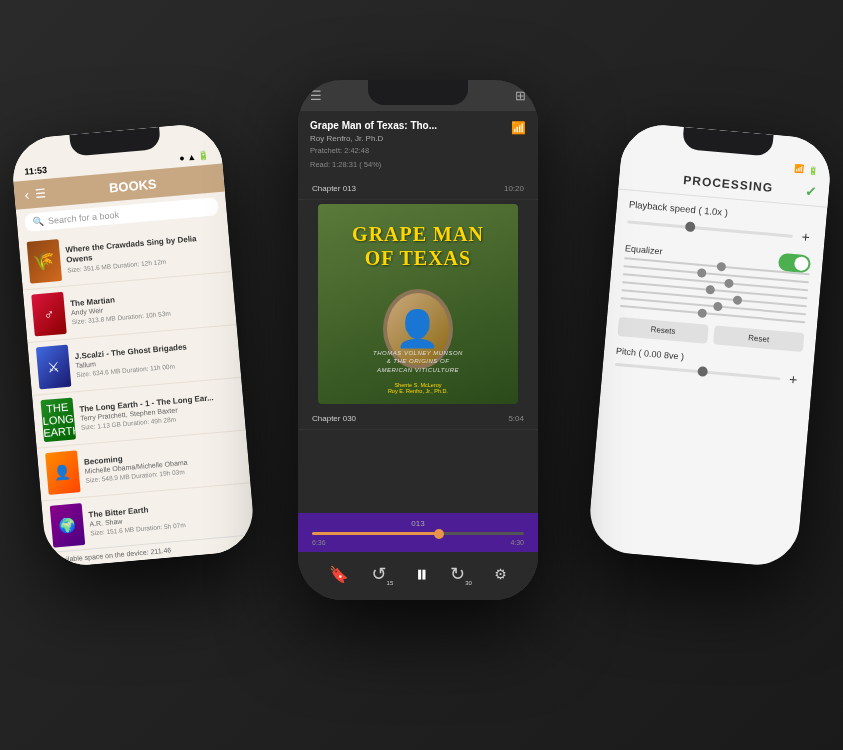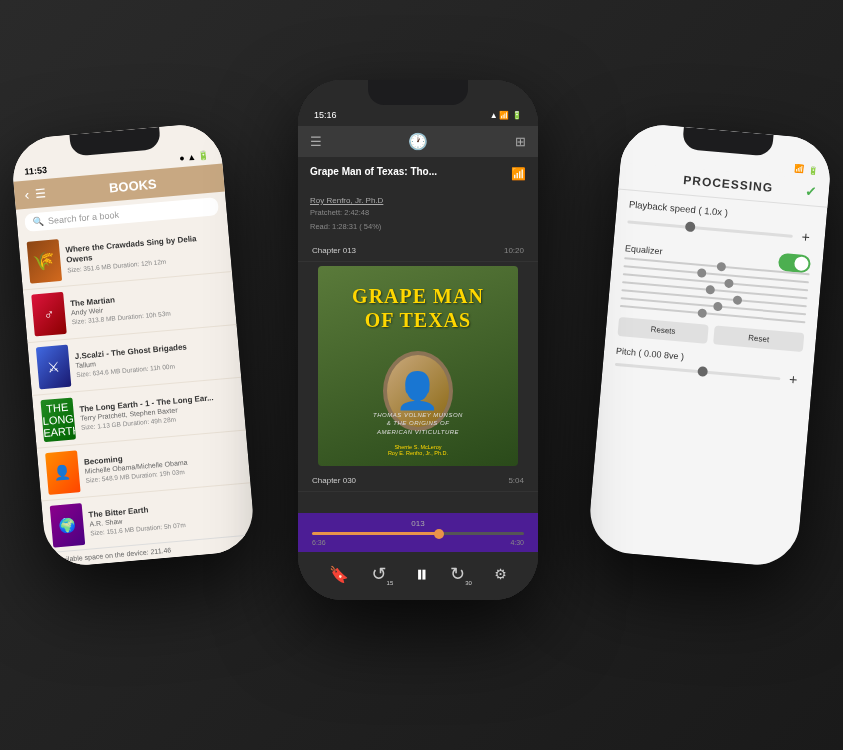--- a/index.html
+++ b/index.html
@@ -254,22 +254,21 @@
     .book-header-title {
       color: white;
       font-size: 10px;
       font-weight: 600;
       line-height: 1.3;
     }
 
     .book-header-author {
       color: #aaa;
       font-size: 8px;
-      margin-top: 18px;
-      text-decoration: underline;
+      margin-top: 2px;
     }
 
     .book-header-meta {
       color: #888;
       font-size: 7.5px;
       margin-top: 3px;
       line-height: 1.4;
     }
 
     .chapters-list {
@@ -703,24 +702,20 @@
       </div>
       <div class="left-footer">
         <span>Available space on the device: 211.46</span>
       </div>
     </div>
   </div>
 
   <div class="phone phone-center">
     <div class="notch"></div>
     <div class="center-screen">
-      <div class="center-status-bar">
-        <span>15:16</span>
-        <span style="font-size:8px;">▲ 📶 🔋</span>
-      </div>
       <div class="center-top-bar">
         <span style="color:#aaa;font-size:13px;">☰</span>
         <span style="color:#aaa;font-size:16px;">🕐</span>
         <span style="color:#aaa;font-size:13px;">⊞</span>
       </div>
       <div class="book-header">
         <div class="book-header-info">
           <div class="book-header-title">Grape Man of Texas: Tho...</div>
           <div class="book-header-author">Roy Renfro, Jr. Ph.D</div>
           <div class="book-header-meta">

